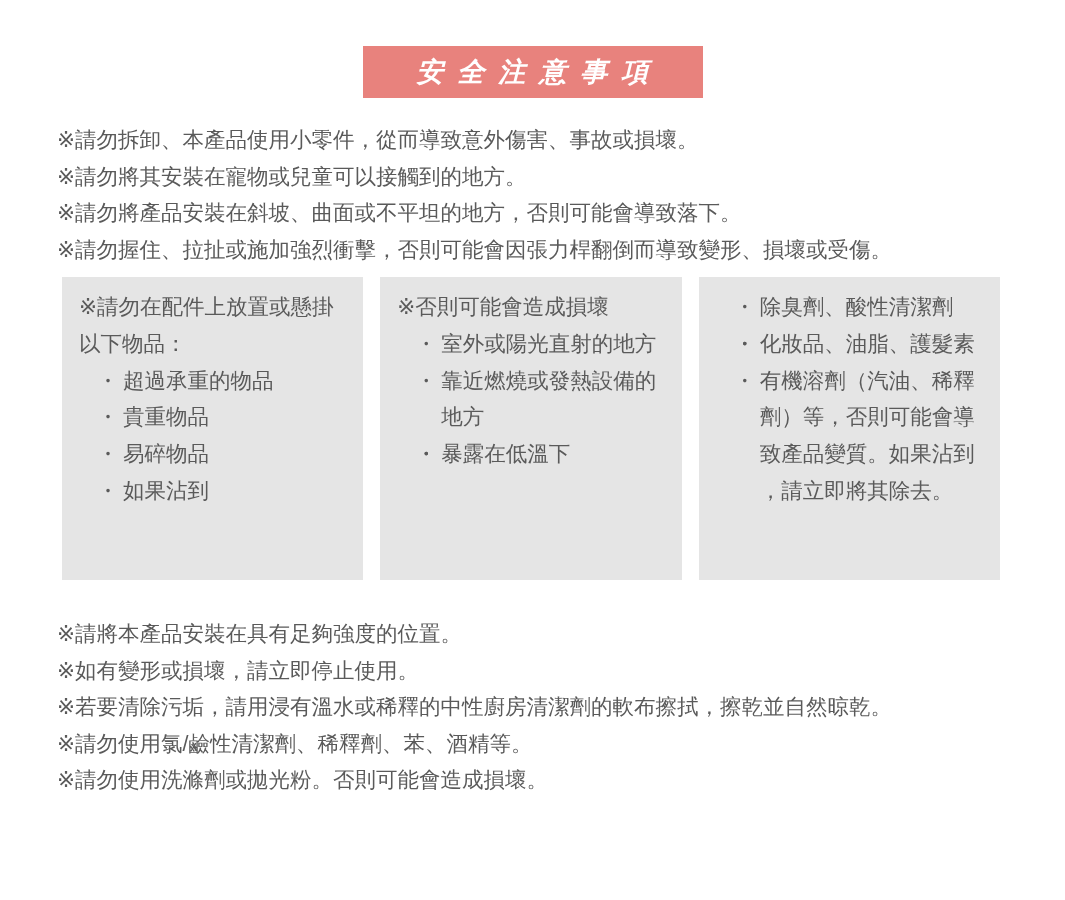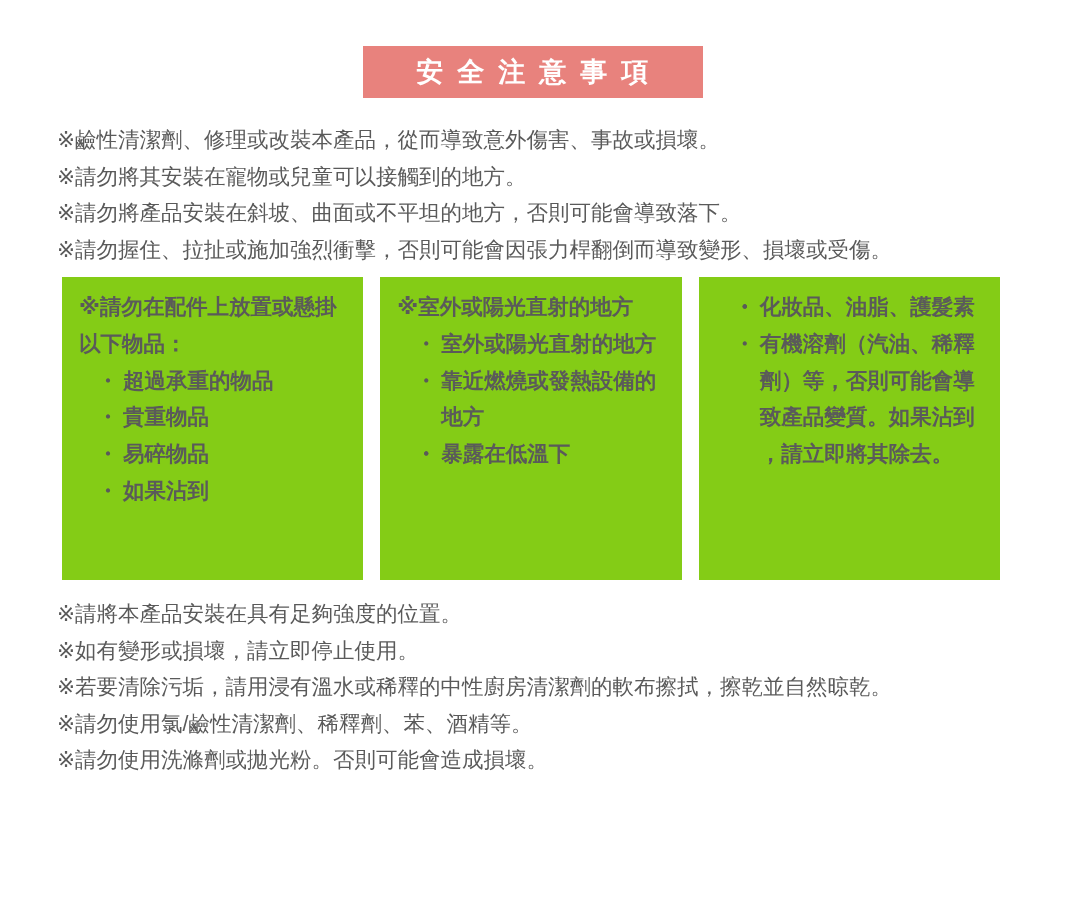--- a/index.html
+++ b/index.html
@@ -13,55 +13,55 @@
     overflow: hidden;
   }
   .title-box {
     width: 340px;
     height: 52px;
     margin: 46px auto 0 auto;
     background: #e8827d;
     display: flex;
     align-items: center;
     justify-content: center;
+    font-style: italic;
   }
   .title-box h1 {
     margin: 0;
     padding-left: 0.5em; 
     font-size: 27px;
     font-weight: bold;
     color: #ffffff;
     letter-spacing: 0.52em;
     white-space: nowrap;
   }
   ul.notes {
     list-style: none;
     margin: 0;
     padding: 0 40px 0 57px;
     font-size: 21.5px;
     line-height: 36.5px;
   }
   ul.notes.top { margin-top: 24px; }
-  ul.notes.bottom { margin-top: 16px; }
+  ul.notes.bottom { margin-top: 36px; }
   ul.notes li { white-space: nowrap; }
   .boxes {
     display: grid;
     grid-template-columns: 1fr 1fr 1fr;
     gap: 17px;
     margin: 9px 65px 0 62px;
   }
   .box {
-    background: #84cc16;
+    background: #e5e5e5;
     padding: 12px 17px 16px 17px;
     font-size: 21.5px;
     line-height: 36.8px;
     min-height: 303px;
     word-break: break-all;
     line-break: anywhere;
-    font-weight: bold;
   }
   .box p { margin: 0; }
   .box ul {
     list-style: none;
     margin: 0;
     padding: 0;
   }
   .box li {
     position: relative;
     padding-left: 44px;
@@ -75,51 +75,51 @@
 </head>
 <body>
 
 <main>
 
   <header class="title-box">
     <h1>安全注意事項</h1>
   </header>
 
   <ul class="notes top">
-    <li>※鹼性清潔劑、修理或改裝本產品，從而導致意外傷害、事故或損壞。</li>
+    <li>※請勿拆卸、本產品使用小零件，從而導致意外傷害、事故或損壞。</li>
     <li>※請勿將其安裝在寵物或兒童可以接觸到的地方。</li>
     <li>※請勿將產品安裝在斜坡、曲面或不平坦的地方，否則可能會導致落下。</li>
     <li>※請勿握住、拉扯或施加強烈衝擊，否則可能會因張力桿翻倒而導致變形、損壞或受傷。</li>
   </ul>
 
   <section class="boxes">
 
     <div class="box">
       <p class="box-heading">※請勿在配件上放置或懸掛以下物品：</p>
       <ul>
         <li><span class="bullet">・</span><span>超過承重的物品</span></li>
         <li><span class="bullet">・</span><span>貴重物品</span></li>
         <li><span class="bullet">・</span><span>易碎物品</span></li>
         <li><span class="bullet">・</span><span>如果沾到</span></li>
       </ul>
     </div>
 
     <div class="box">
-      <p class="box-heading">※室外或陽光直射的地方</p>
+      <p class="box-heading">※否則可能會造成損壞</p>
       <ul>
         <li><span class="bullet">・</span><span>室外或陽光直射的地方</span></li>
         <li><span class="bullet">・</span><span>靠近燃燒或發熱設備的地方</span></li>
         <li><span class="bullet">・</span></li>
         <li><span class="bullet">・</span><span>暴露在低溫下</span></li>
       </ul>
     </div>
 
     <div class="box">
       <ul>
-        <li><span class="bullet">・</span></li>
+        <li><span class="bullet">・</span><span>除臭劑、酸性清潔劑</span></li>
         <li><span class="bullet">・</span></li>
         <li><span class="bullet">・</span><span>化妝品、油脂、護髮素</span></li>
         <li><span class="bullet">・</span><span>有機溶劑（汽油、稀釋劑）等，否則可能會導致產品變質。如果沾到，請立即將其除去。</span></li>
       </ul>
     </div>
 
   </section>
 
   <ul class="notes bottom">
     <li>※請將本產品安裝在具有足夠強度的位置。</li>

